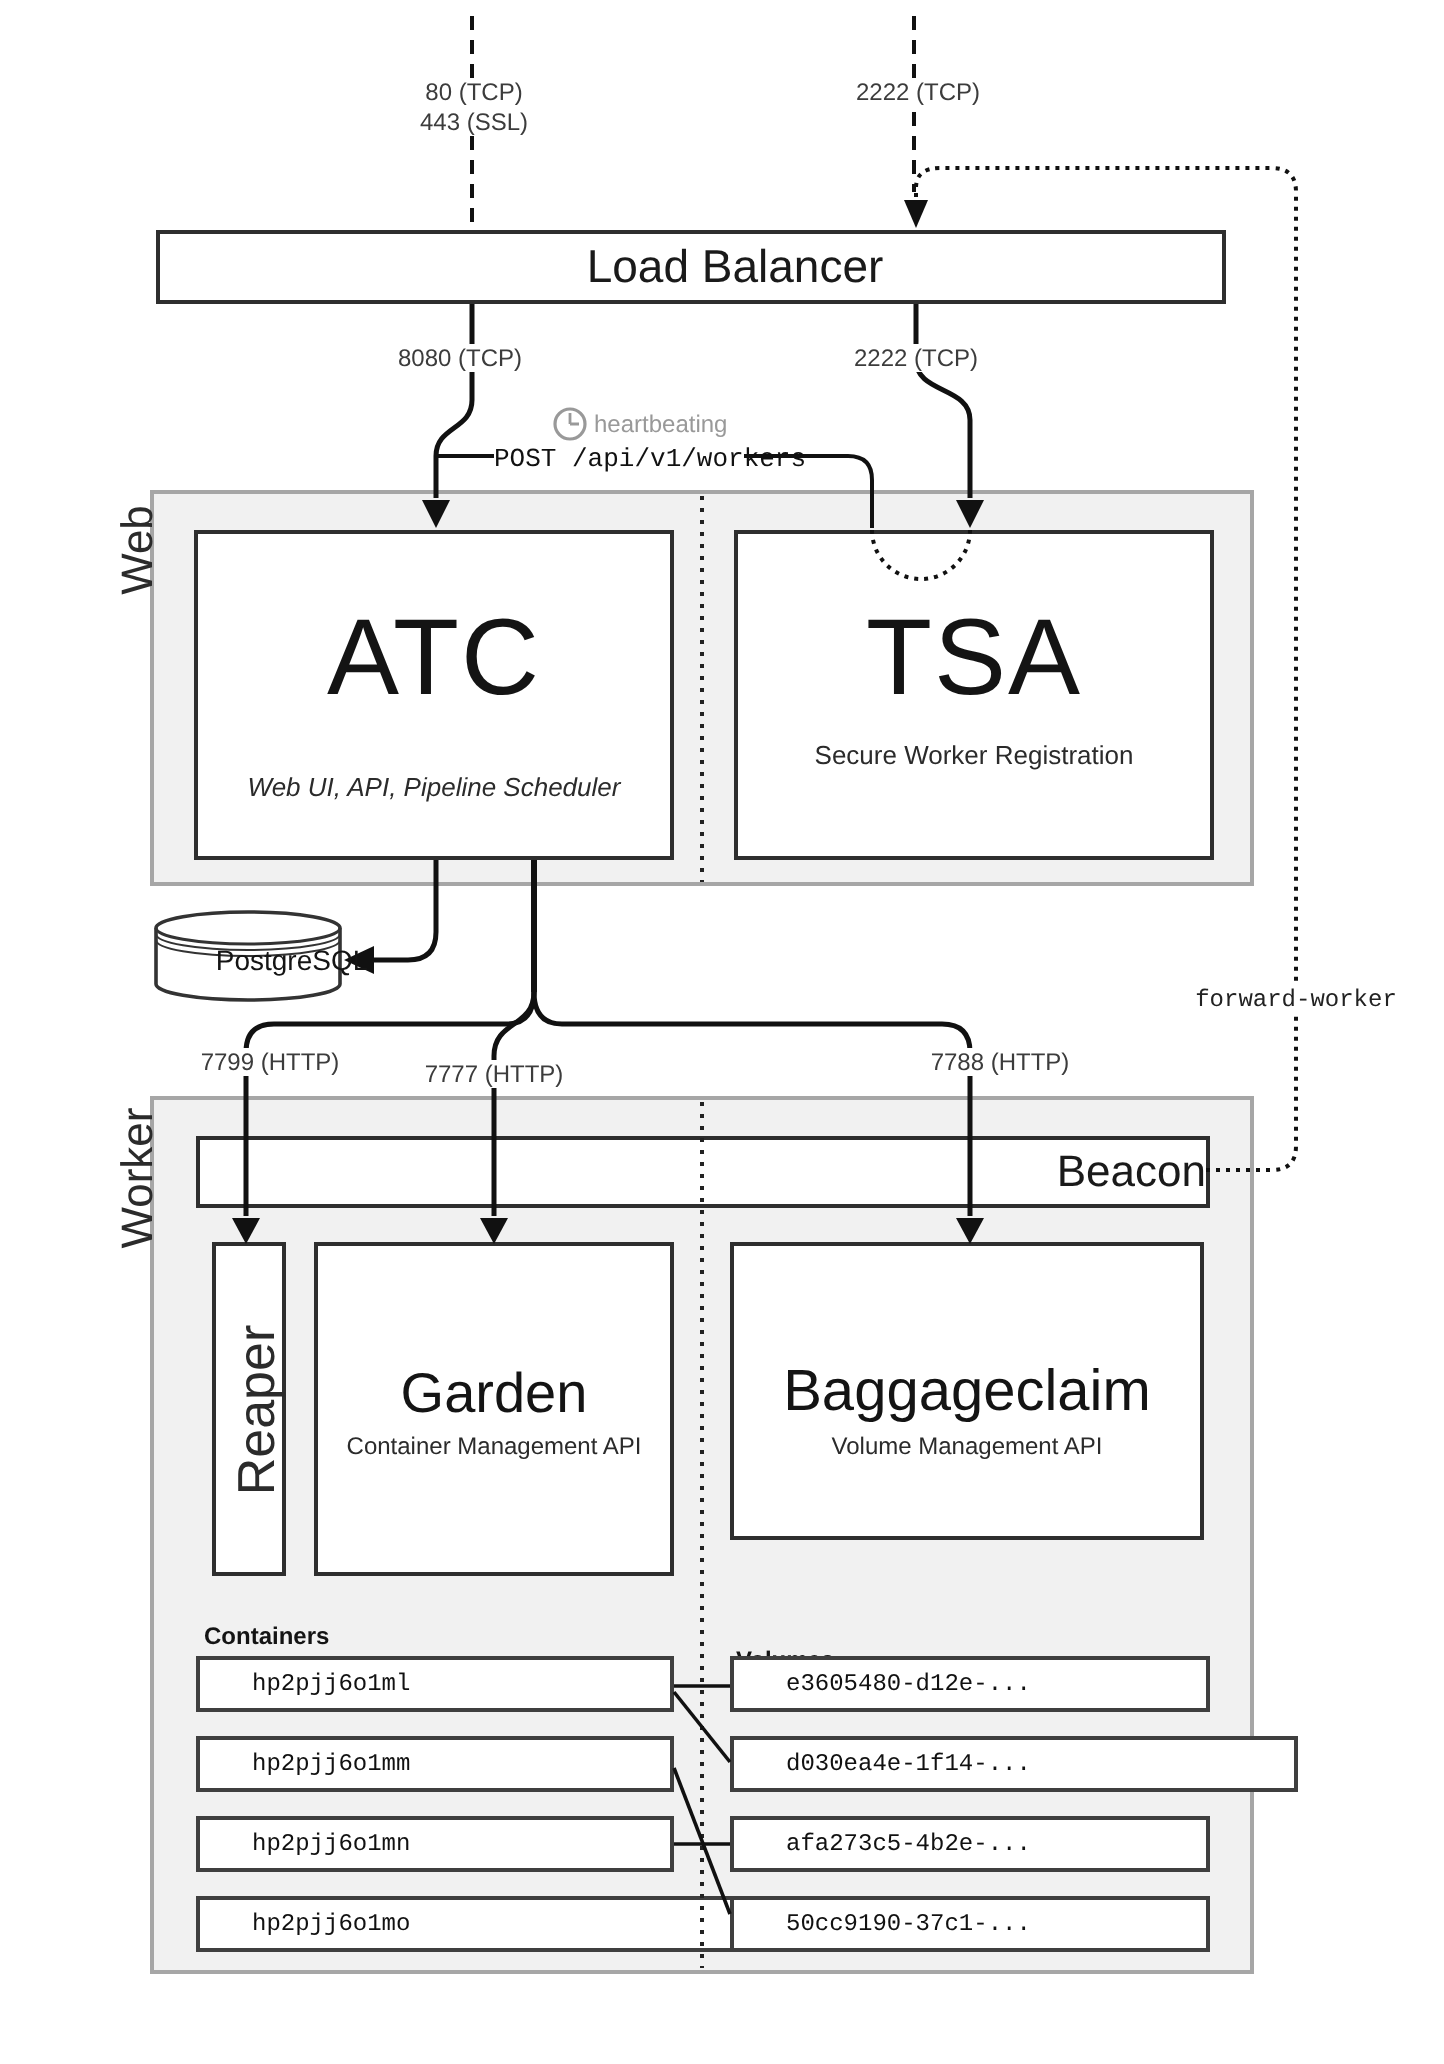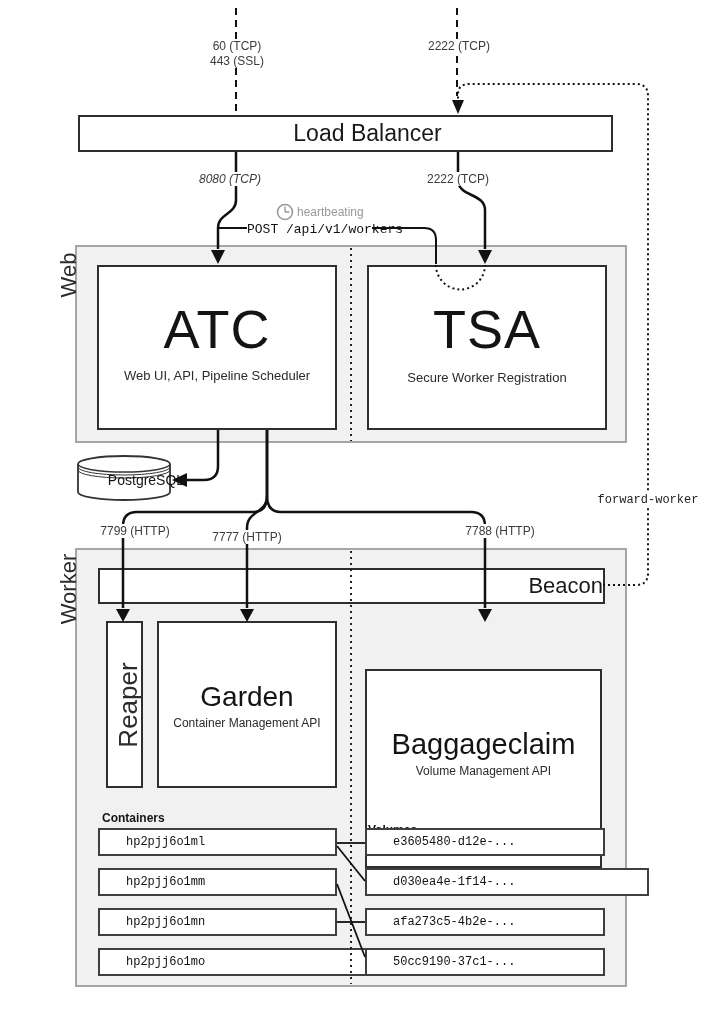--- a/index.html
+++ b/index.html
@@ -29,41 +29,41 @@
 
   <div class="sect z1" style="left:75px;top:245px;width:552px;height:198px;"></div>
   <div class="sect z1" style="left:75px;top:548px;width:552px;height:439px;"></div>
 
   <div class="node z2" style="left:78px;top:115px;width:535px;height:37px;display:flex;align-items:center;justify-content:center;padding-left:44px;">
     <span style="font-size:23px;">Load Balancer</span>
   </div>
 
   <div class="node z2 ctr" style="left:97px;top:265px;width:240px;height:165px;">
     <div class="title-big" style="margin-top:35px;">ATC</div>
-    <div class="subtitle" style="margin-top:12px;">Web UI, API, Pipeline Scheduler</div>
+    <div class="subtitle" style="margin-top:30px;font-style:italic;">Web UI, API, Pipeline Scheduler</div>
   </div>
 
   <div class="node z2 ctr" style="left:367px;top:265px;width:240px;height:165px;">
     <div class="title-big" style="margin-top:35px;">TSA</div>
     <div class="subtitle" style="margin-top:14px;">Secure Worker Registration</div>
   </div>
 
   <div class="node z2" style="left:98px;top:568px;width:507px;height:36px;display:flex;align-items:center;justify-content:flex-end;">
     <span style="font-size:22px;">Beacon</span>
   </div>
 
   <div class="node z2" style="left:106px;top:621px;width:37px;height:167px;"></div>
   <div class="abs rot z2" style="left:44px;top:694px;width:160px;height:22px;font-size:26px;">Reaper</div>
 
   <div class="node z2 ctr" style="left:157px;top:621px;width:180px;height:167px;">
     <div style="font-size:28px;margin-top:58px;color:#141414;">Garden</div>
     <div class="subtitle" style="font-size:12px;margin-top:3px;">Container Management API</div>
   </div>
 
-  <div class="node z2 ctr" style="left:365px;top:621px;width:237px;height:199px;margin-top:48px;">
+  <div class="node z2 ctr" style="left:365px;top:621px;width:237px;height:149px;">
     <div style="font-size:29px;margin-top:57px;color:#141414;">Baggageclaim</div>
     <div class="subtitle" style="font-size:12px;margin-top:3px;">Volume Management API</div>
   </div>
 
   <div class="abs heading z2" style="left:102px;top:811px;">Containers</div>
   <div class="abs heading z2" style="left:368px;top:813px;margin-top:10px;">Volumes</div>
 
   <div class="row z2" style="left:98px;top:828px;width:239px;height:28px;">
       <span>hp2pjj6o1ml</span>
     </div>
@@ -131,25 +131,25 @@
       <circle cx="285" cy="212" r="7.5" fill="#fff" stroke="#999" stroke-width="1.6"></circle>
       <path d="M285,212 V206.5 M285,212 H289.5" stroke="#999" stroke-width="1.4" fill="none"></path>
     </g>
 
     <path d="M337,843 H365" stroke="#111" stroke-width="1.8" fill="none"></path>
     <path d="M337,846 L365,881" stroke="#111" stroke-width="1.8" fill="none"></path>
     <path d="M337,884 L365,957" stroke="#111" stroke-width="1.8" fill="none"></path>
     <path d="M337,922 H365" stroke="#111" stroke-width="1.8" fill="none"></path>
   </svg>
 
-  <div class="lbl" style="left:237px;top:46px;">60 (TCP)</div>
+  <div class="lbl" style="left:237px;top:46px;">80 (TCP)</div>
   <div class="lbl" style="left:237px;top:61px;">443 (SSL)</div>
   <div class="lbl" style="left:459px;top:46px;">2222 (TCP)</div>
 
-  <div class="lbl" style="left:230px;top:179px;font-style:italic;">8080 (TCP)</div>
+  <div class="lbl" style="left:230px;top:179px;">8080 (TCP)</div>
   <div class="lbl" style="left:458px;top:179px;">2222 (TCP)</div>
 
   <div class="abs z4" style="left:297px;top:205px;font-size:12px;color:#999;">heartbeating</div>
   <div class="abs z4 mono" style="left:247px;top:222px;font-size:13px;color:#111;white-space:pre;"><span style="background:#fff;">POST /api/v1/wor</span><span>kers</span></div>
 
   <div class="abs rot z4" style="left:26px;top:265px;width:80px;height:20px;font-size:22px;">Web</div>
   <div class="abs rot z4" style="left:21px;top:579px;width:90px;height:20px;font-size:22px;">Worker</div>
 
   <div class="abs z4" style="left:124px;top:480px;transform:translate(-50%,-50%);font-size:14px;color:#141414;padding-left:44px;">PostgreSQL</div>
 

